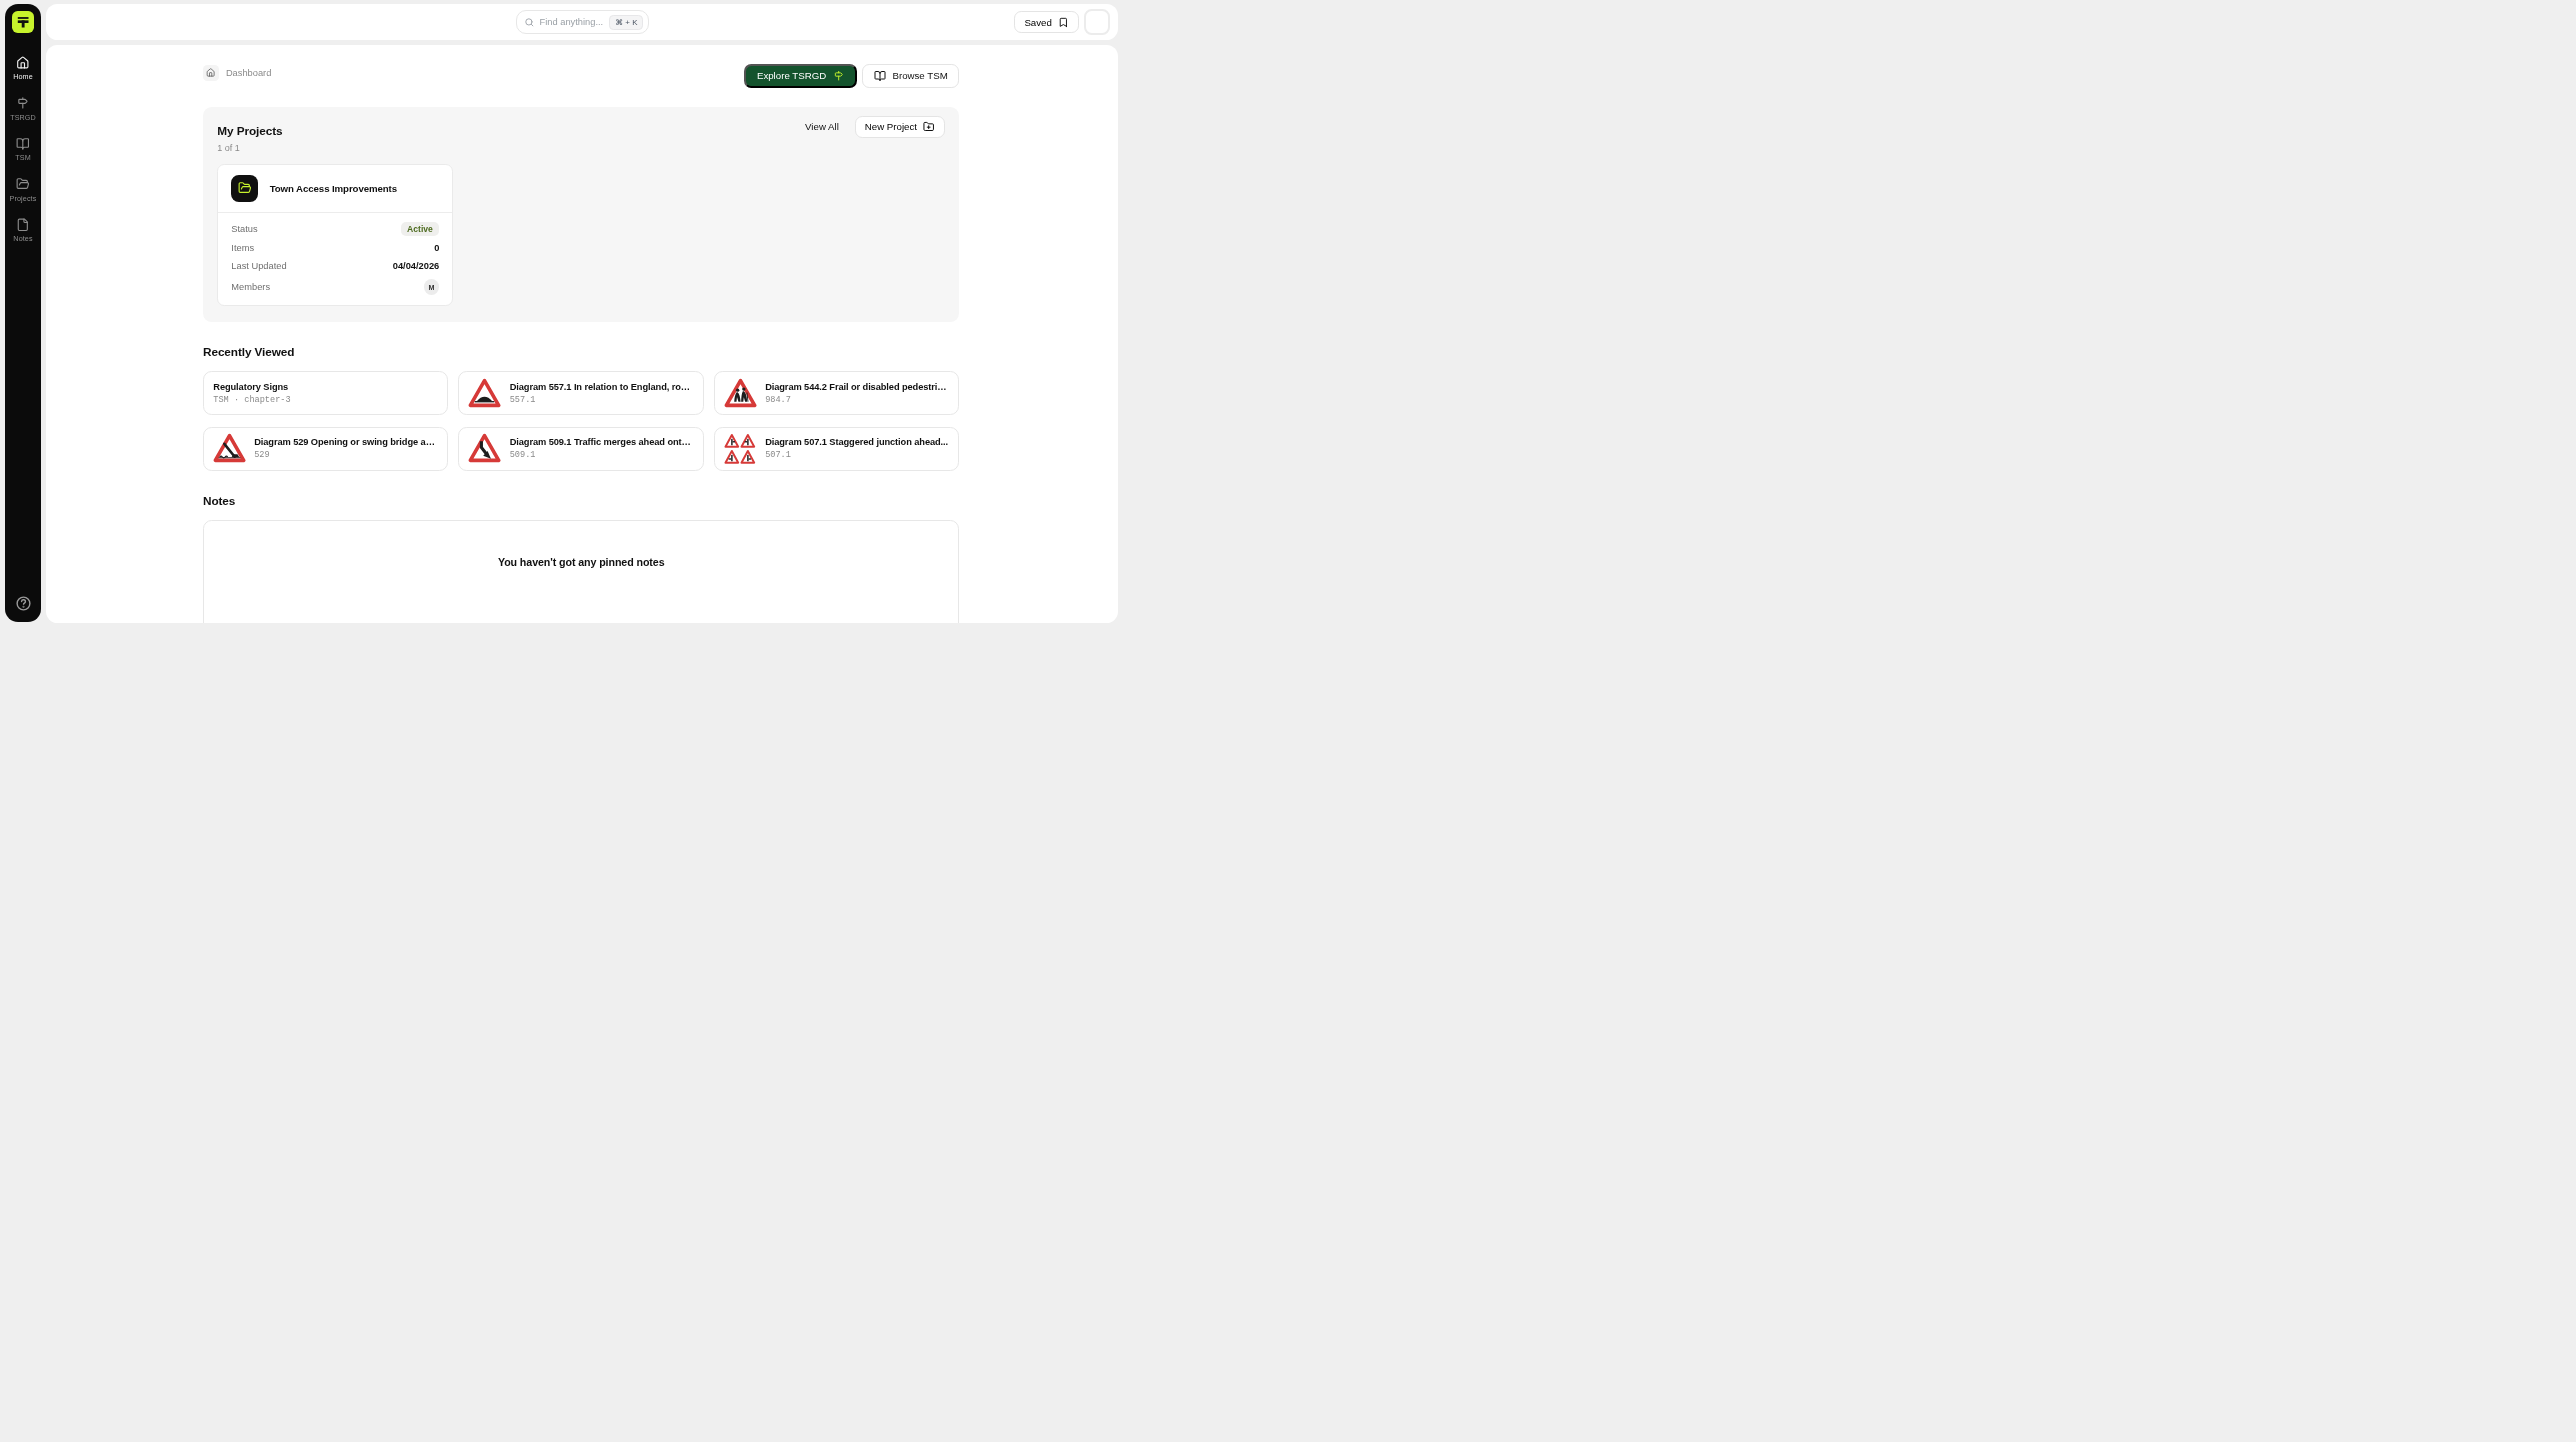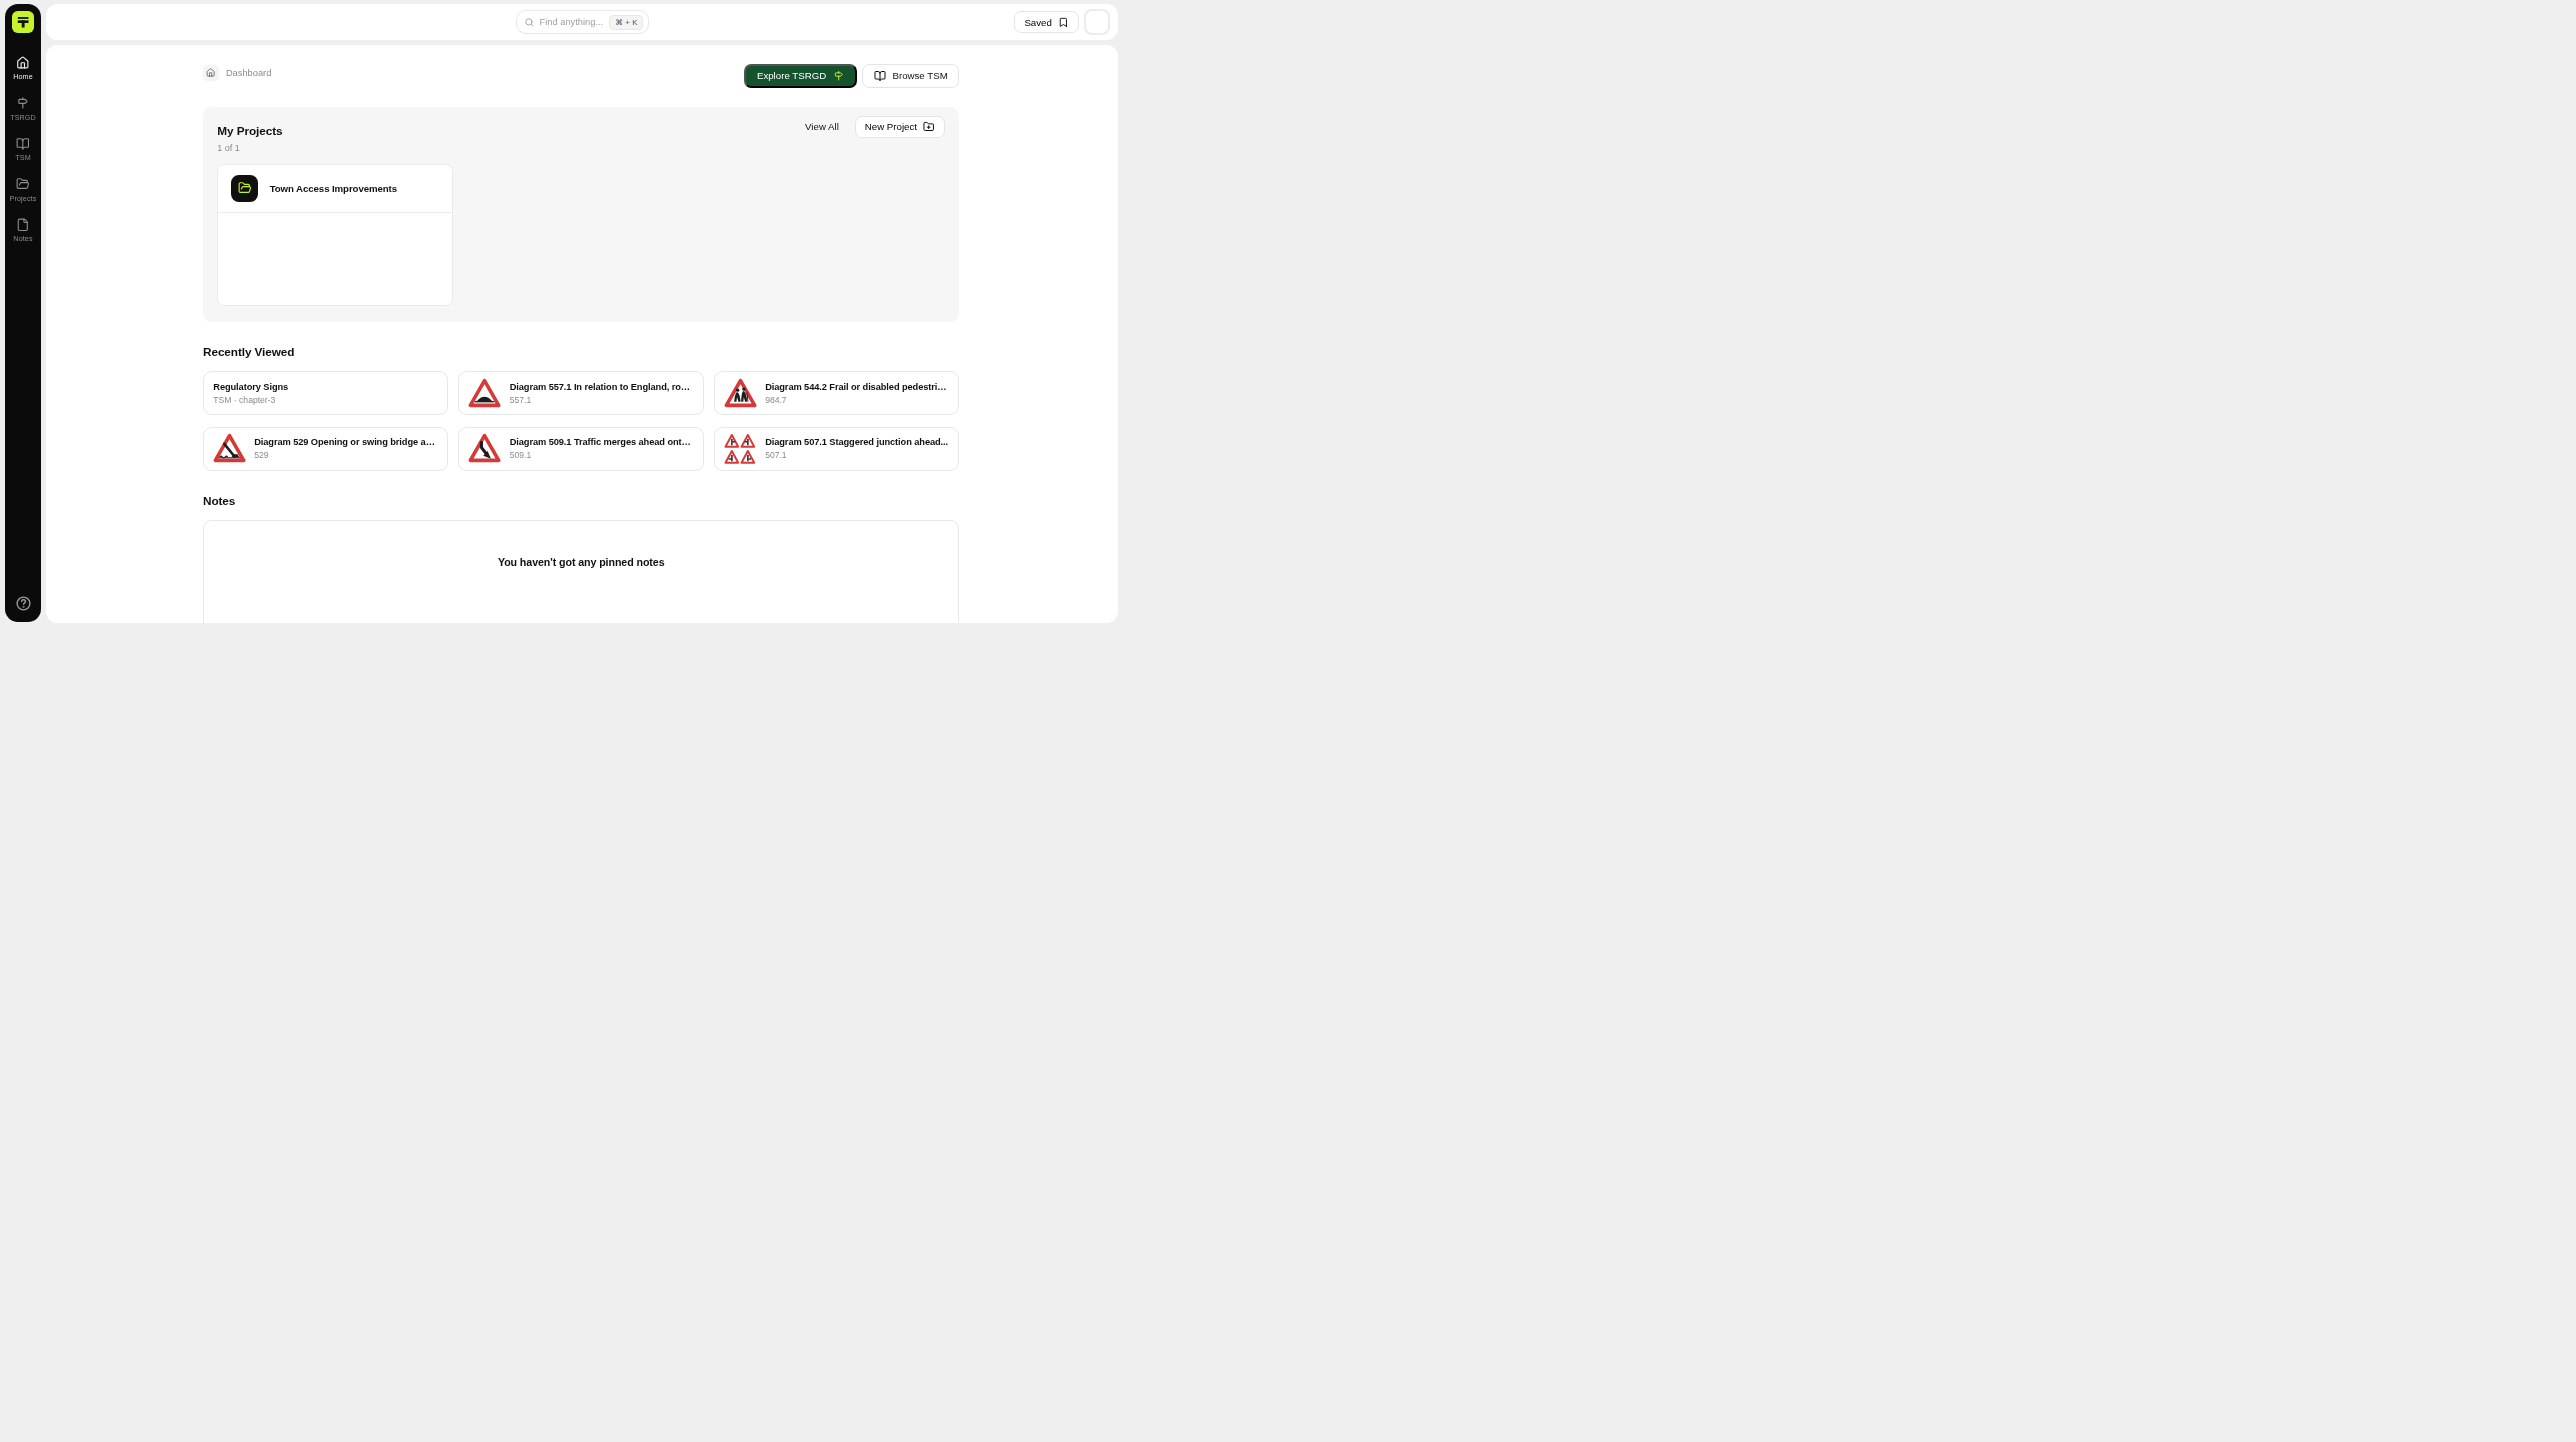--- a/index.html
+++ b/index.html
@@ -130,21 +130,21 @@
     margin-top:12px; display:grid; grid-template-columns:repeat(3,1fr);
     gap:11.4px 10px;
   }
   .rv-card {
     height:44px; background:#fff; border:0.7px solid #e7e7e7; border-radius:8.6px;
     display:flex; align-items:center; padding:0 8.6px; gap:8.6px; cursor:pointer; overflow:hidden;
   }
   .rv-icon { width:33px; height:33px; flex:0 0 auto; display:flex; align-items:center; justify-content:center; }
   .rv-text { min-width:0; flex:1; }
   .rv-title { font-size:9.3px; font-weight:700; letter-spacing:-0.1px; white-space:nowrap; overflow:hidden; text-overflow:ellipsis; }
-  .rv-sub { margin-top:3px; font-size:8.6px; color:#8a8a8a; white-space:nowrap; overflow:hidden; text-overflow:ellipsis; }
+  .rv-sub { margin-top:3px; font-size:8.6px; color:#8a8a8a; white-space:nowrap; overflow:hidden; text-overflow:ellipsis;font-family:Liberation Mono, monospace; }
   .mini-grid { display:grid; grid-template-columns:15.7px 15.7px; grid-template-rows:15.7px 15.7px; }
 
   
   .notes-card {
     margin-top:12px; height:157px; background:#fff; border:0.7px solid #e7e7e7;
     border-radius:8.6px; display:flex; flex-direction:column; align-items:center;
   }
   .notes-empty-title { margin-top:35px; font-size:10.7px; font-weight:700; letter-spacing:-0.1px; }
 </style>
 </head>
@@ -276,20 +276,38 @@
       <div class="project-card">
         <div class="pc-head">
           <div class="pc-icon">
             <svg class="ic" width="13.6" height="13.6" viewBox="0 0 24 24">
               <path d="m6 14 1.45-2.9A2 2 0 0 1 9.24 10H20a2 2 0 0 1 1.94 2.5l-1.55 6a2 2 0 0 1-1.94 1.5H4a2 2 0 0 1-2-2V5c0-1.1.9-2 2-2h3.93a2 2 0 0 1 1.66.9l.82 1.2a2 2 0 0 0 1.66.9H18a2 2 0 0 1 2 2v2"></path>
             </svg>
           </div>
           <div class="pc-name">Town Access Improvements</div>
         </div>
         <div class="pc-div"></div>
+        <div class="pc-rows">
+          <div class="pc-row">
+            <span class="pc-label">Status</span>
+            <span class="badge-active">Active</span>
+          </div>
+          <div class="pc-row">
+            <span class="pc-label">Items</span>
+            <span class="pc-value">0</span>
+          </div>
+          <div class="pc-row">
+            <span class="pc-label">Last Updated</span>
+            <span class="pc-value">04/04/2026</span>
+          </div>
+          <div class="pc-row">
+            <span class="pc-label">Members</span>
+            <span class="m-avatar">M</span>
+          </div>
+        </div>
       </div>
     </section>
 
     <h2 class="section-title">Recently Viewed</h2>
     <div class="rv-grid">
 
       <div class="rv-card">
         <div class="rv-text" style="padding-left:0.7px;">
           <div class="rv-title">Regulatory Signs</div>
           <div class="rv-sub">TSM · chapter-3</div>

